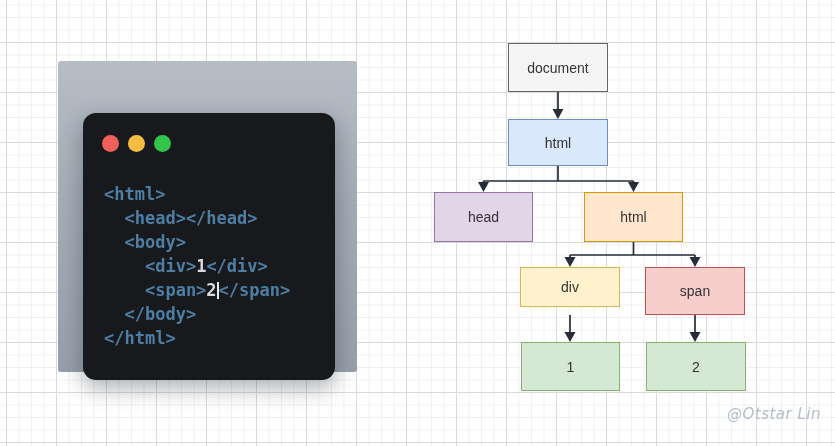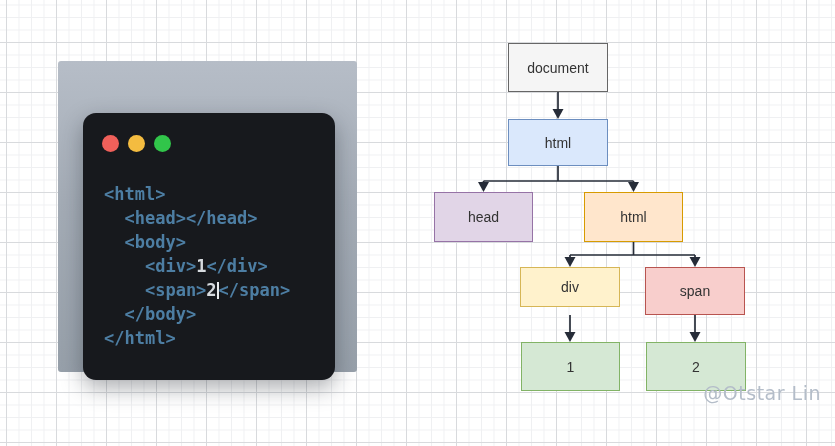--- a/index.html
+++ b/index.html
@@ -53,22 +53,22 @@
   .n-document{left:508px;top:43px;width:100px;height:49px;}
   .n-html{left:508px;top:119px;width:100px;height:47px;}
   .n-head{left:434px;top:192px;width:99px;height:50px;}
   .n-body{left:584px;top:192px;width:99px;height:50px;}
   .n-div{left:520px;top:267px;width:100px;height:40px;}
   .n-span{left:645px;top:267px;width:100px;height:48px;text-align:center;}
   .n-one{left:521px;top:342px;width:99px;height:49px;}
   .n-two{left:646px;top:342px;width:100px;height:49px;}
 
   .watermark{
-    position:absolute;right:14px;top:382px;
-    color:#b4bdc9;font-size:19px;letter-spacing:.5px;
+    position:absolute;right:14px;top:405px;
+    color:#b4bdc9;font-size:15px;font-style:italic;letter-spacing:.5px;
     font-family:"DejaVu Sans",sans-serif;
   }
 </style>
 </head>
 <body>
 
 <div class="canvas">
 
   <div class="screenshot-panel">
     <div class="editor-window">

